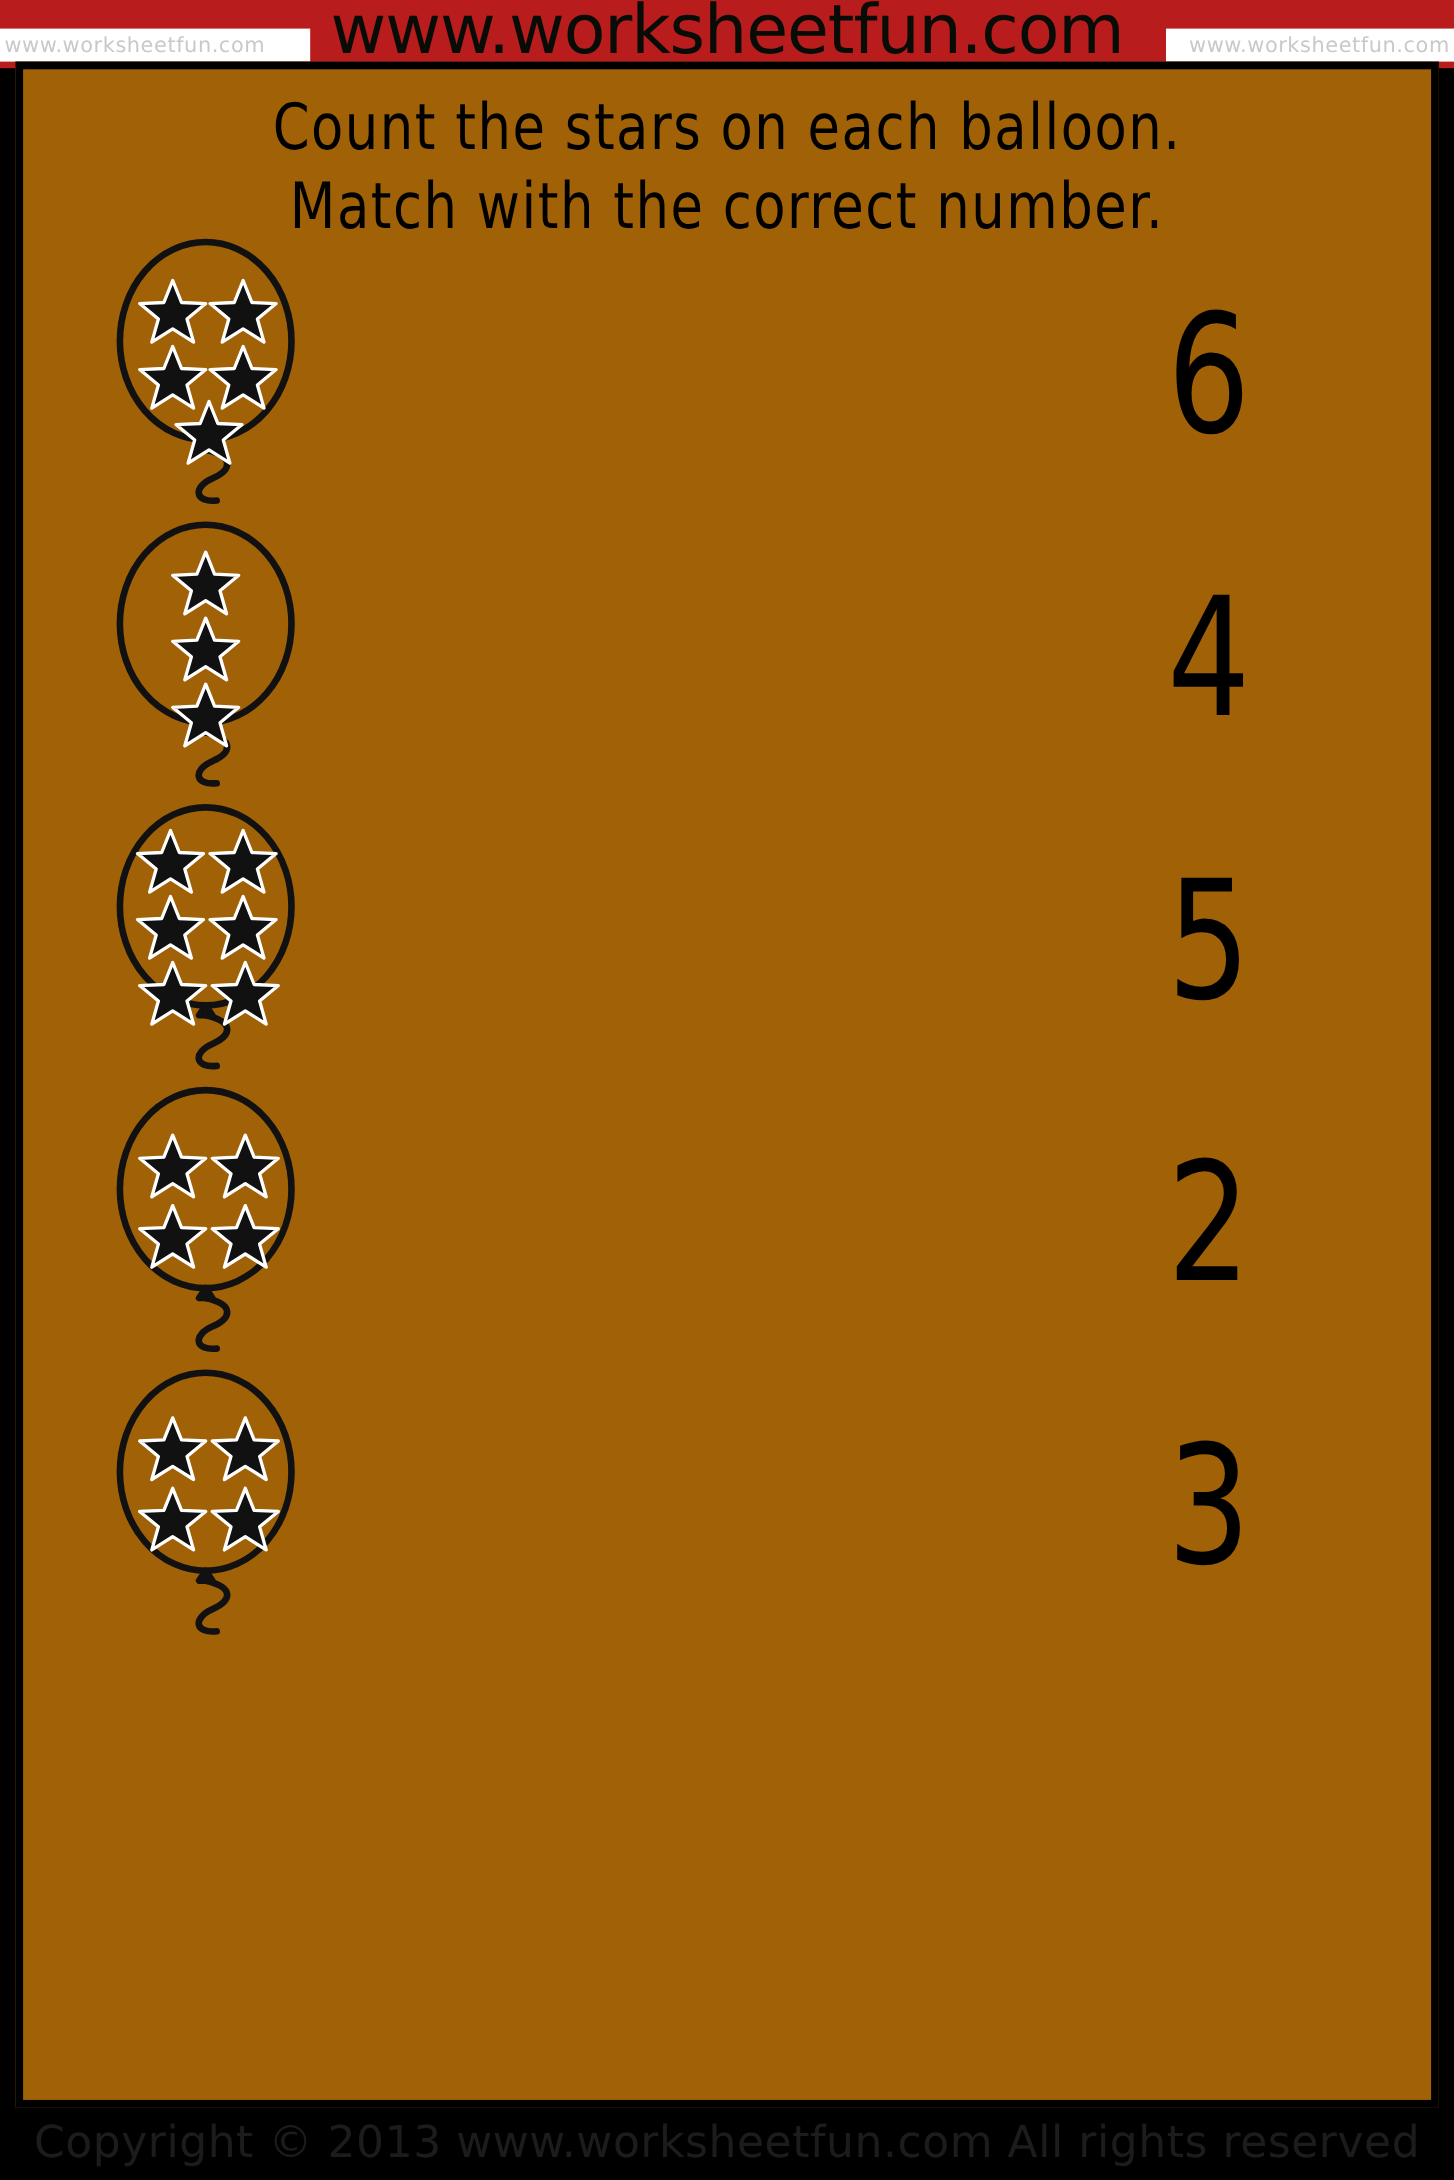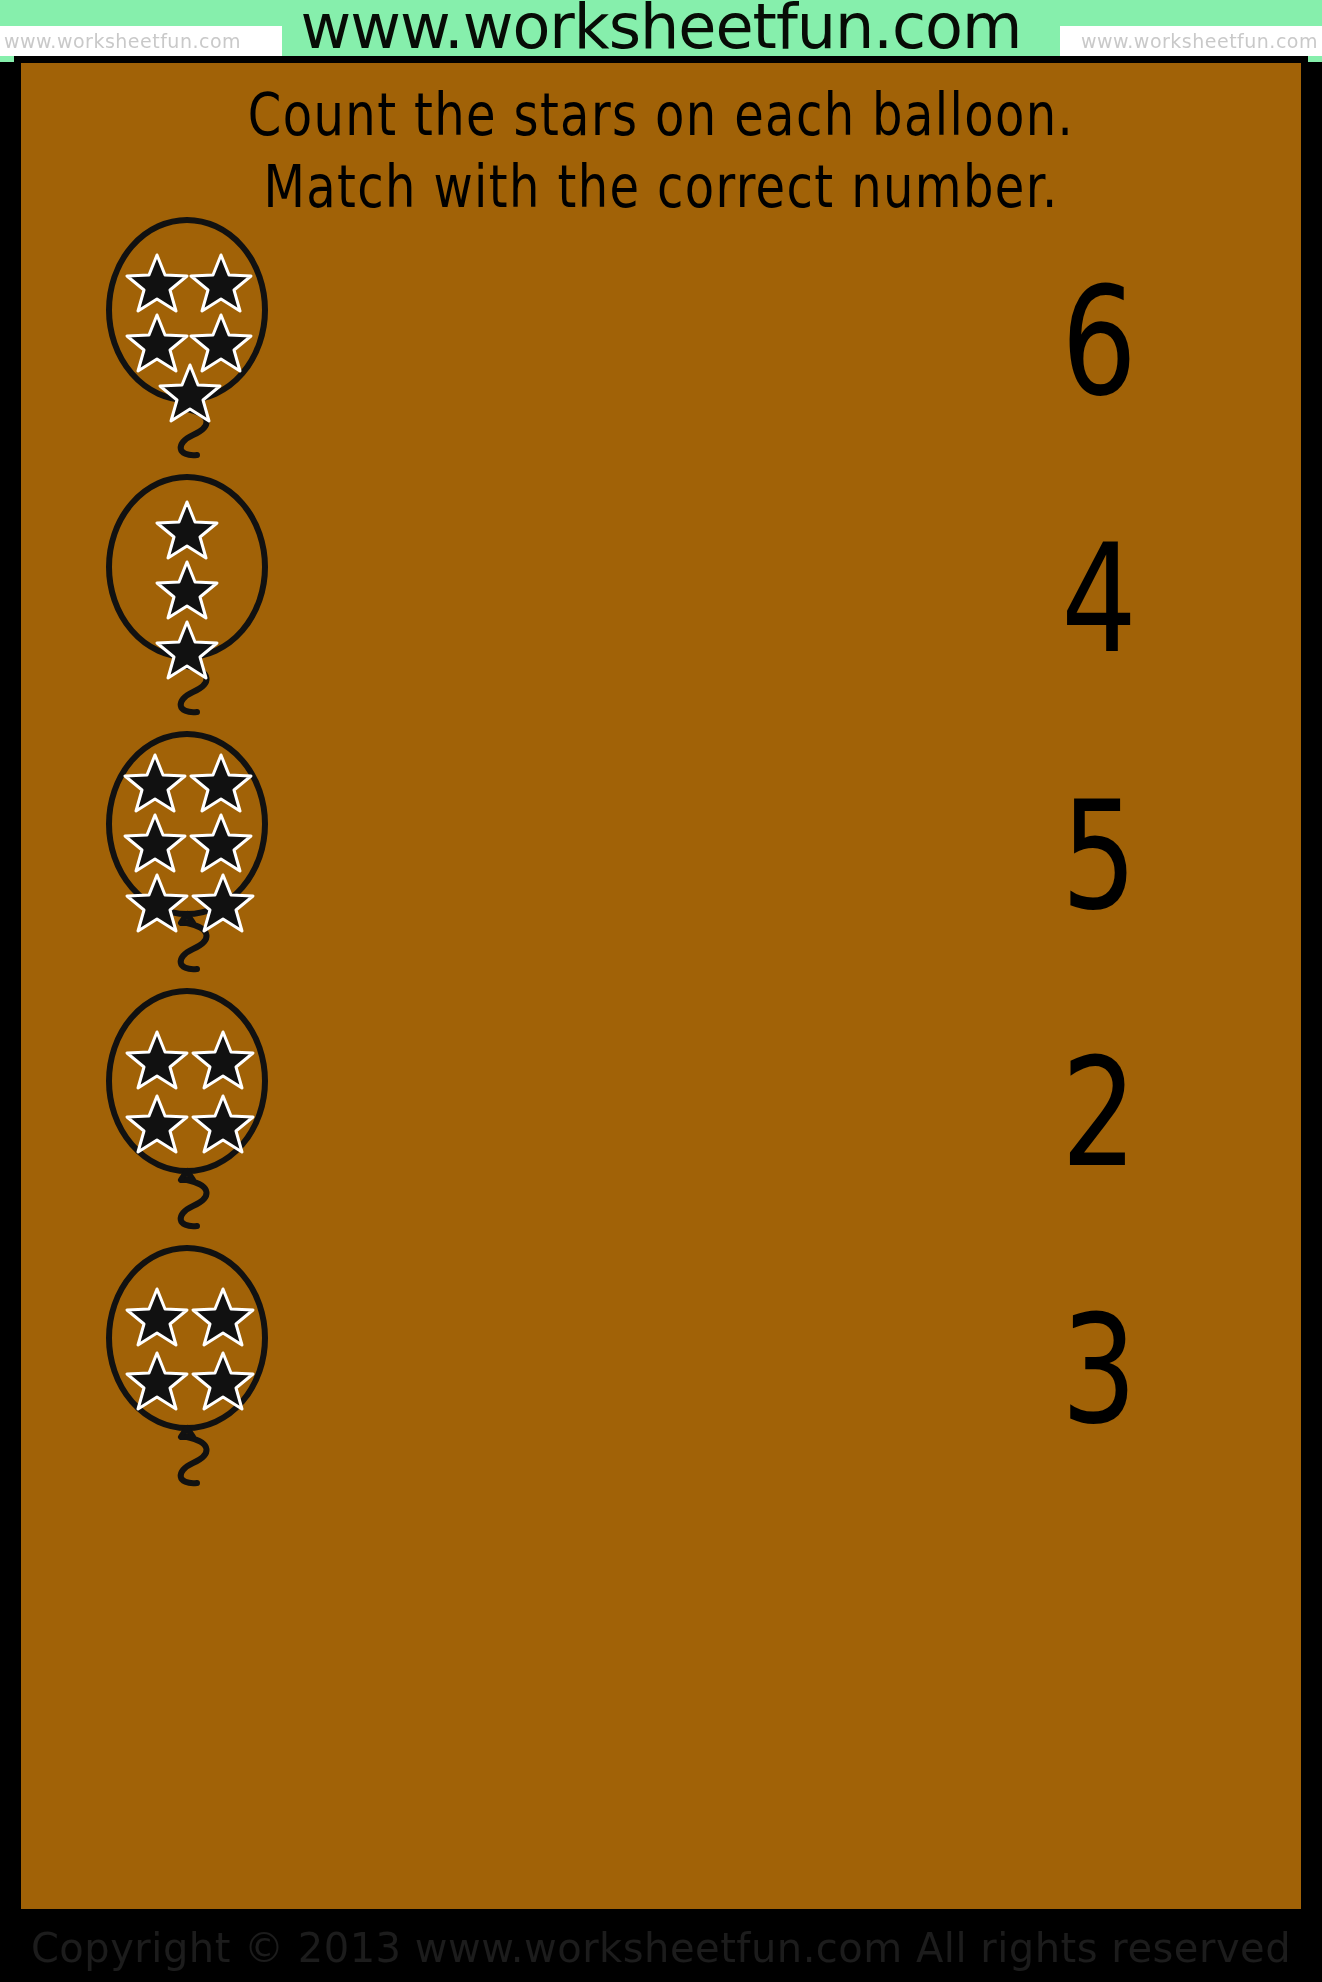--- a/index.html
+++ b/index.html
@@ -15,21 +15,21 @@
     overflow: hidden;
     font-family: "DejaVu Sans", sans-serif;
   }
 
   
   #watermark-band {
     position: absolute;
     left: 0; top: 0;
     width: 1322px;
     height: 62px;
-    background: #86efac;
+    background: #b91c1c;
   }
   .wm-side {
     position: absolute;
     top: 26px;
     height: 30px;
     background: #ffffff;
     color: #c9c9c9;
     font-family: "DejaVu Sans", sans-serif;
     font-size: 19px;
     line-height: 30px;

